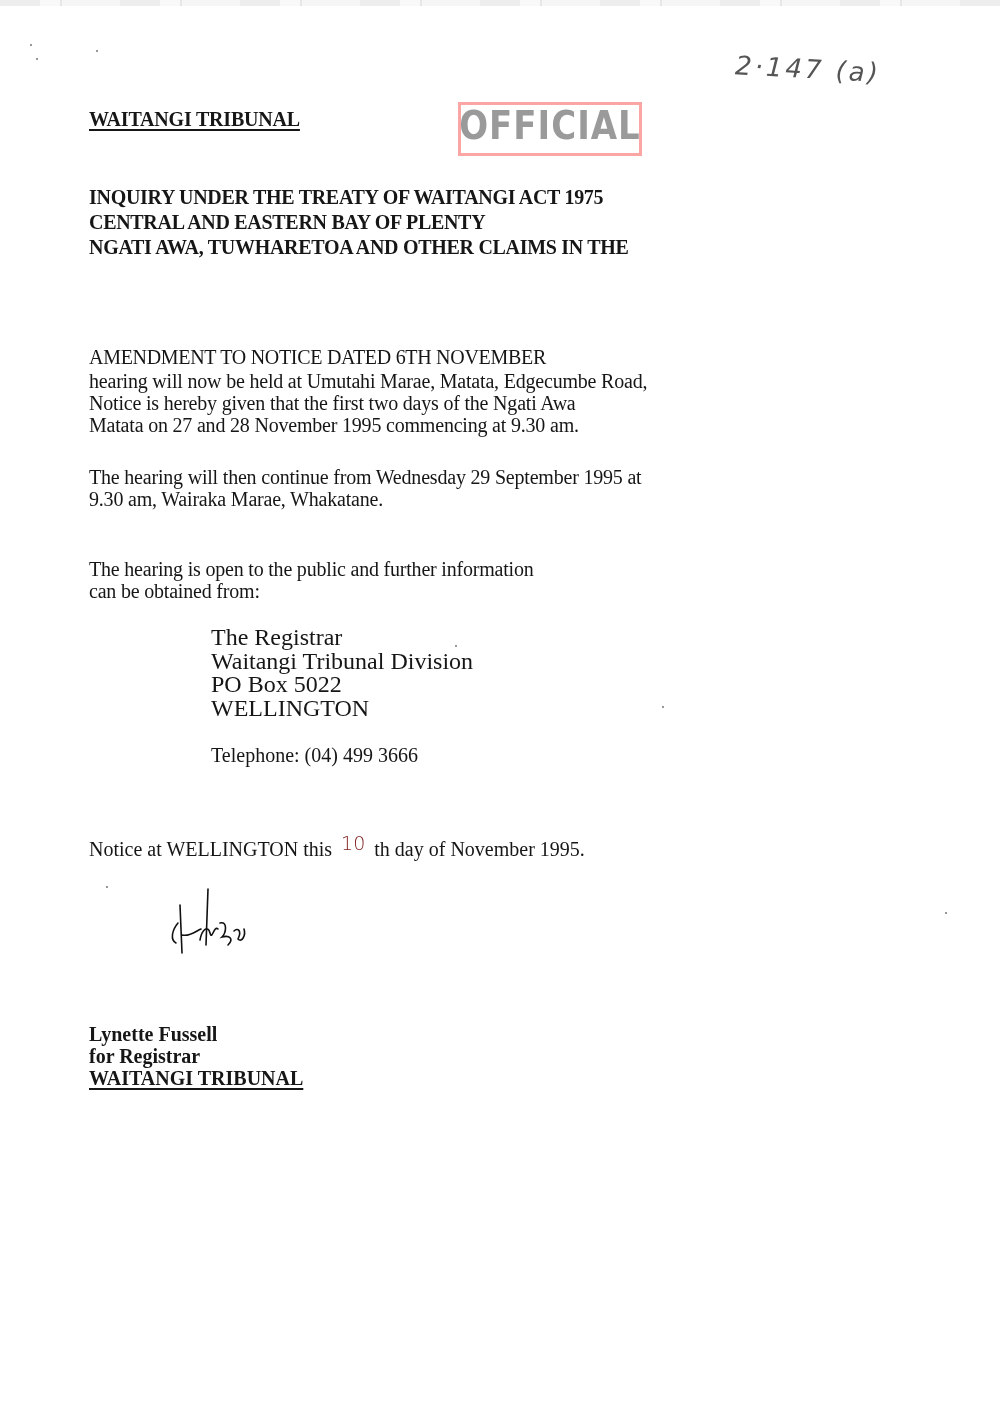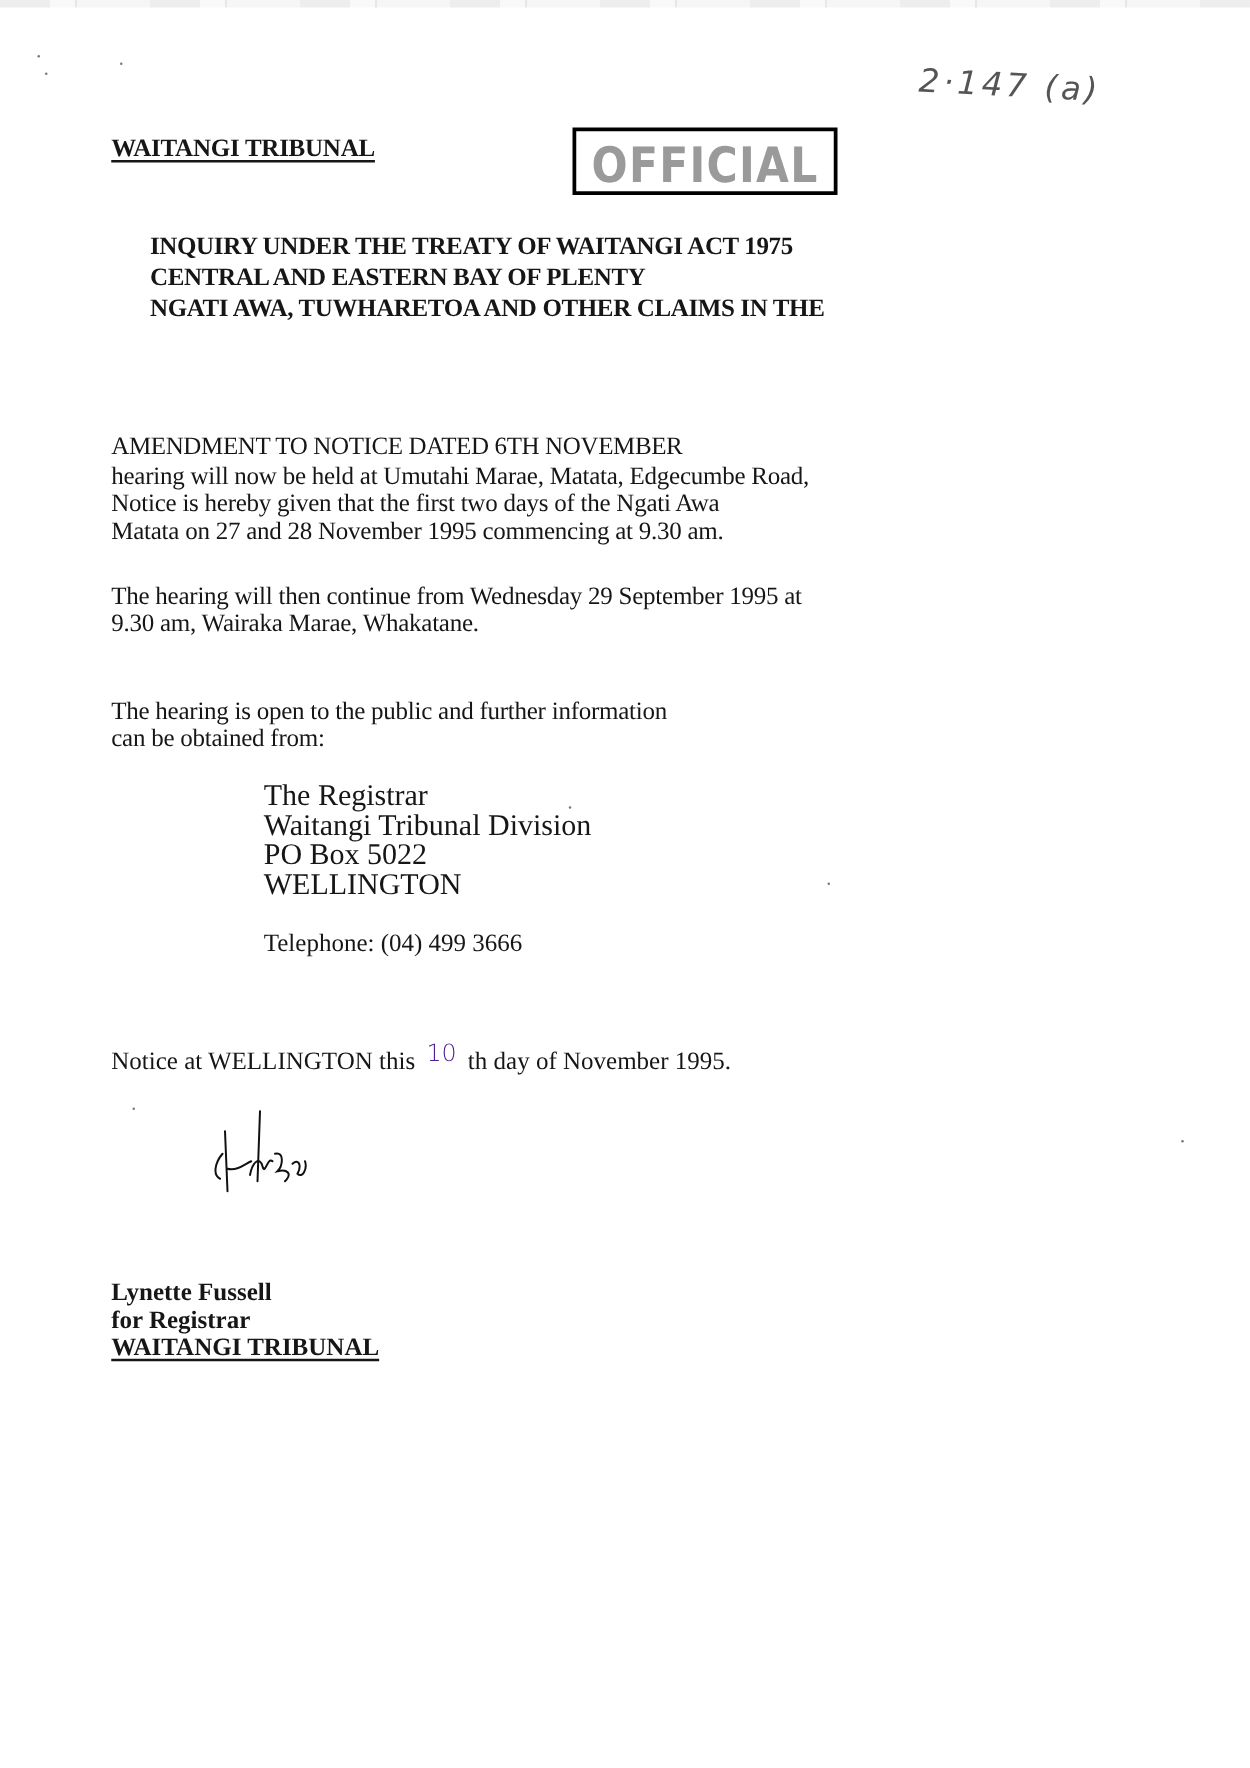--- a/index.html
+++ b/index.html
@@ -16,60 +16,59 @@
       position: absolute; left: 0; top: 0; width: 1000px; height: 6px;
       background: repeating-linear-gradient(90deg, #e6e6e6 0 40px, #f6f6f6 40px 60px, #dcdcdc 60px 62px, #f2f2f2 62px 120px);
       opacity: 0.7;
     }
     .header-title {
       left: 89px; top: 108px;
       font-size: 20px; font-weight: bold; text-decoration: underline;
       text-underline-offset: 3px; letter-spacing: -0.2px;
     }
     .stamp {
-      left: 458px; top: 102px; width: 212px; height: 54px;
-      border: 3px solid #000000; box-sizing: border-box;
-      display: flex; align-items: flex-end; justify-content: center;
+      left: 458px; top: 102px; width: 184px; height: 54px;
+      border: 3px solid #fca5a5; box-sizing: border-box;
+      display: flex; align-items: flex-start; justify-content: center;
     }
     .stamp-text {
       font-family: "DejaVu Sans", sans-serif;
       font-size: 34px; font-weight: bold; color: #9a9a9a;
       letter-spacing: 1px; transform: scaleY(1.15);
     }
     .ref-handwritten {
       left: 735px; top: 54px;
       font-family: "DejaVu Sans", sans-serif;
       font-size: 26px; color: #555; font-style: italic; font-weight: 300;
       transform: rotate(3deg); letter-spacing: 3px;
     }
     .inquiry {
       left: 89px; top: 185px;
       font-size: 20px; font-weight: bold; line-height: 25px;
       letter-spacing: -0.3px;
-      margin-left: 31px;
     }
     .amendment {
       left: 89px; top: 302px;
       font-size: 20px; line-height: 22px; letter-spacing: -0.3px; margin-top: 44px;
     }
     .para {
       left: 89px; font-size: 20px; line-height: 22px; letter-spacing: -0.2px;
     }
     .p1 { top: 370px; }
     .p2 { top: 466px; }
     .p3 { top: 558px; }
     .address {
       left: 211px; top: 626px; font-size: 24px; line-height: 23.5px;
     }
     .telephone { left: 211px; top: 744px; font-size: 20px; }
     .dated {
       left: 89px; top: 838px; font-size: 20px;
     }
     .day-hand {
-      font-family: "DejaVu Sans", sans-serif; font-size: 19px; color: #4c1d95;
+      font-family: "DejaVu Sans", sans-serif; font-size: 19px; color: #7f1d1d;
       position: relative; top: -6px; margin: 0 4px;
       font-weight: 300;
     }
     .signature { left: 168px; top: 885px; width: 120px; height: 70px; }
     .sig-name {
       left: 89px; top: 975px; font-size: 20px; font-weight: bold; line-height: 22px; margin-top: 48px;
     }
     .sig-org { text-decoration: underline; text-underline-offset: 3px; }
     .line { display: block; }
     .speck { position: absolute; background: #777; border-radius: 50%; width: 2px; height: 2px; }

